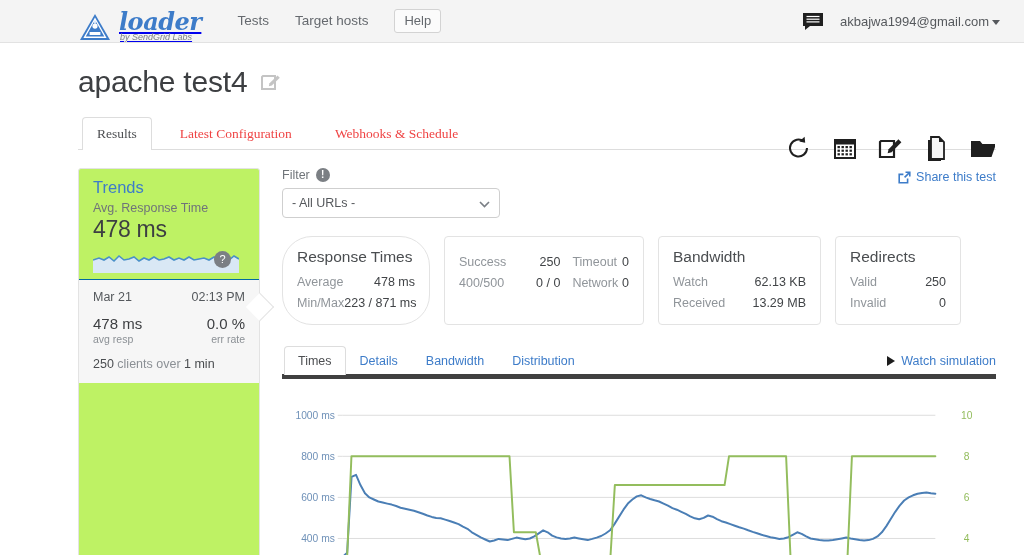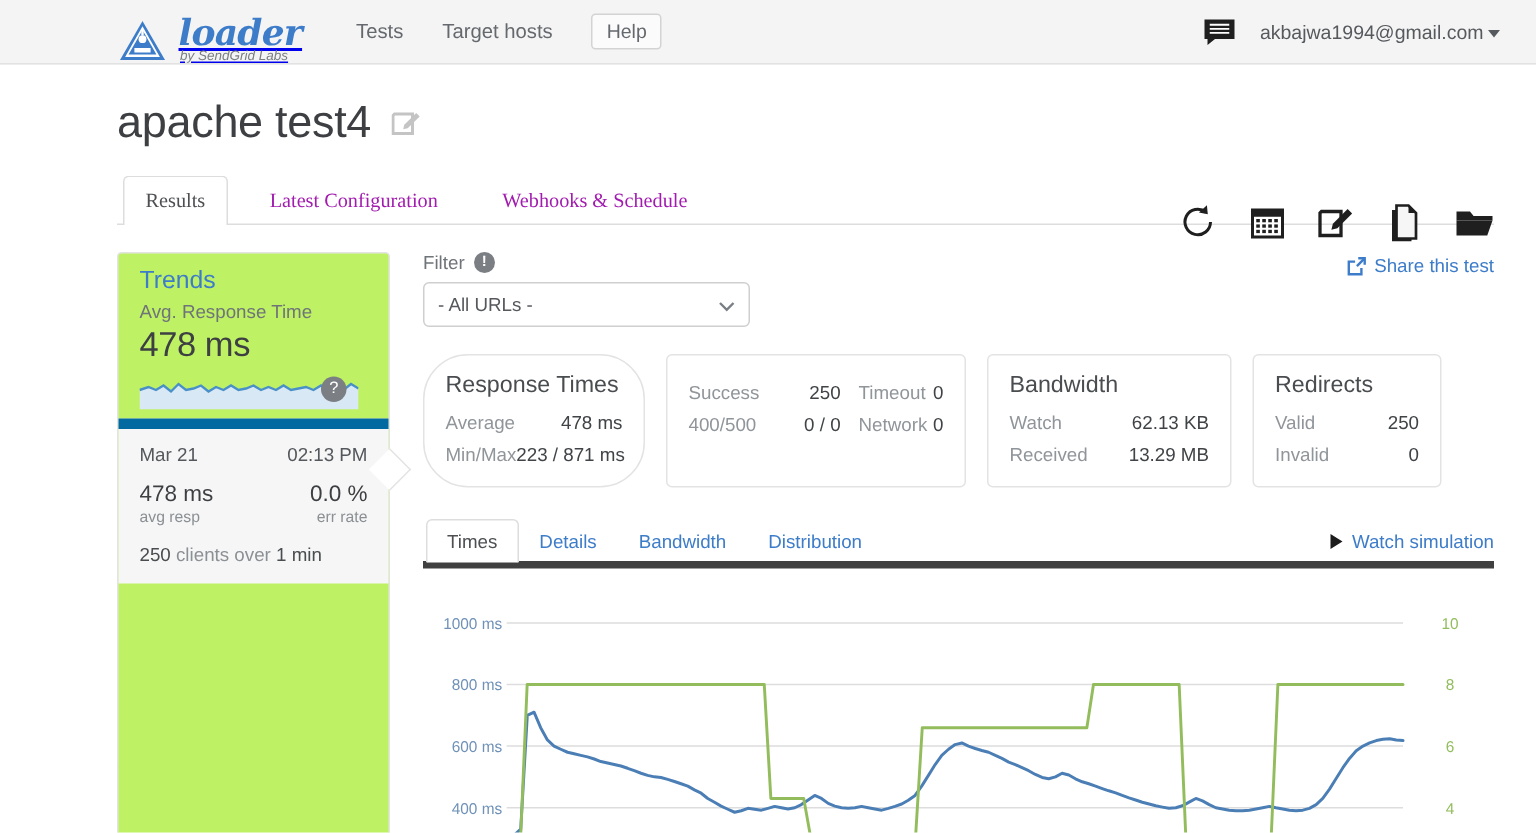--- a/index.html
+++ b/index.html
@@ -106,21 +106,21 @@
     margin-top: 17px;
     display: flex;
     align-items: flex-start;
     border-bottom: 1px solid #dddddd;
     gap: 13px;
     padding-left: 4px;
     font-family: Liberation Serif, serif;
   }
   .tab {
     font-size: 13.5px;
-    color: #a21caf;
+    color: #ef4444;
     padding: 8px 14px 8px;
     cursor: pointer;
     border: 1px solid transparent;
     border-bottom: none;
     position: relative;
     top: 1px;
     white-space: nowrap;
   }
   .tab.active {
     color: #4d4f52;
@@ -159,21 +159,21 @@
     width: 17px; height: 17px;
     border-radius: 50%;
     background: #7b7f84;
     color: #fff;
     font-size: 11px;
     line-height: 17px;
     text-align: center;
     cursor: pointer;
   }
   .trend-item {
-    border-top: 7px solid #0369a1;
+    border-top: 1px solid #0369a1;
     background: #f6f6f6;
     padding: 10px 14px 12px;
     position: relative;
     cursor: pointer;
   }
   .trend-line { display: flex; justify-content: space-between; align-items: baseline; }
   .trend-date { font-size: 12.5px; color: #54585c; }
   .trend-time { font-size: 12.5px; color: #54585c; }
   .trend-metrics { display: flex; justify-content: space-between; margin-top: 11px; }
   .metric-val { font-size: 15px; color: #3d3f42; }

